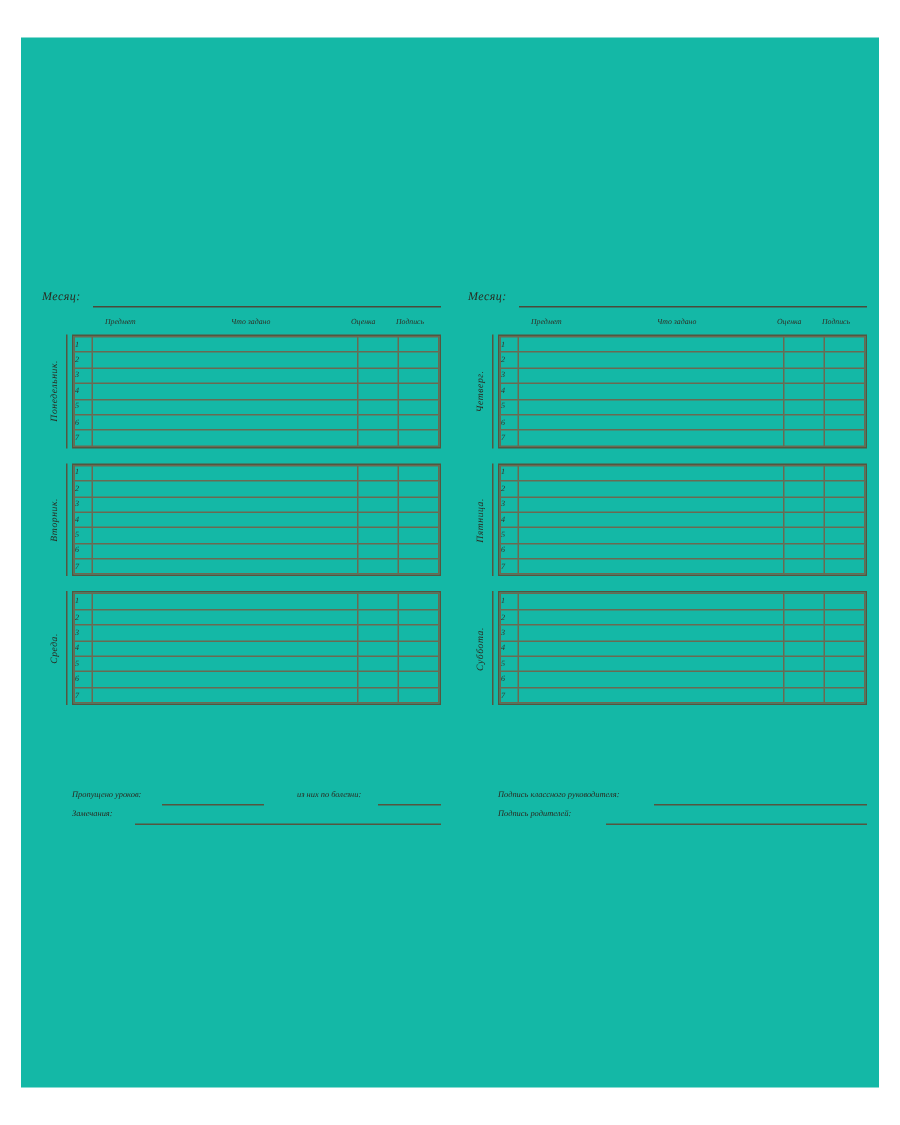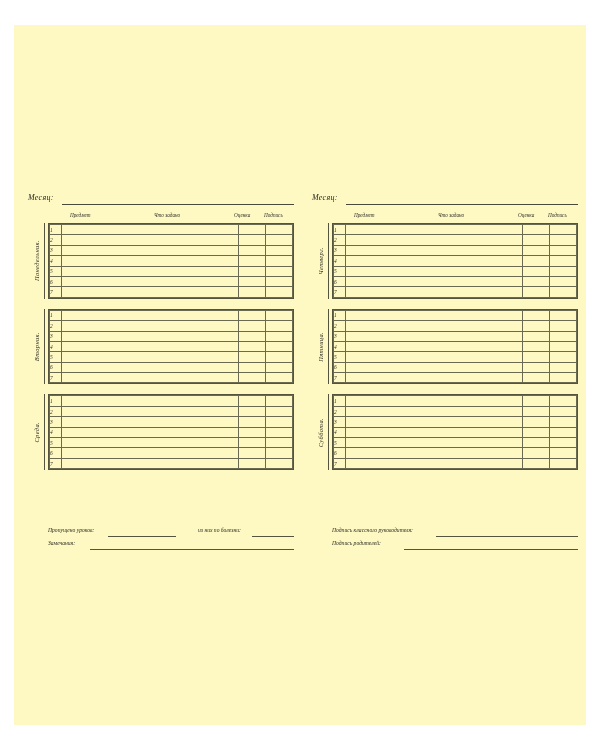--- a/index.html
+++ b/index.html
@@ -12,21 +12,21 @@
     height: 750px;
     overflow: hidden;
     font-family: "Liberation Serif", serif;
   }
   .page-sheet {
     position: absolute;
     left: 14px;
     top: 25px;
     width: 572px;
     height: 700px;
-    background: #fef9c3;
+    background: #14b8a6;
   }
   .spread {
     position: absolute;
     left: 0;
     top: 0;
     width: 572px;
     height: 700px;
   }
   .leaf {
     position: absolute;

